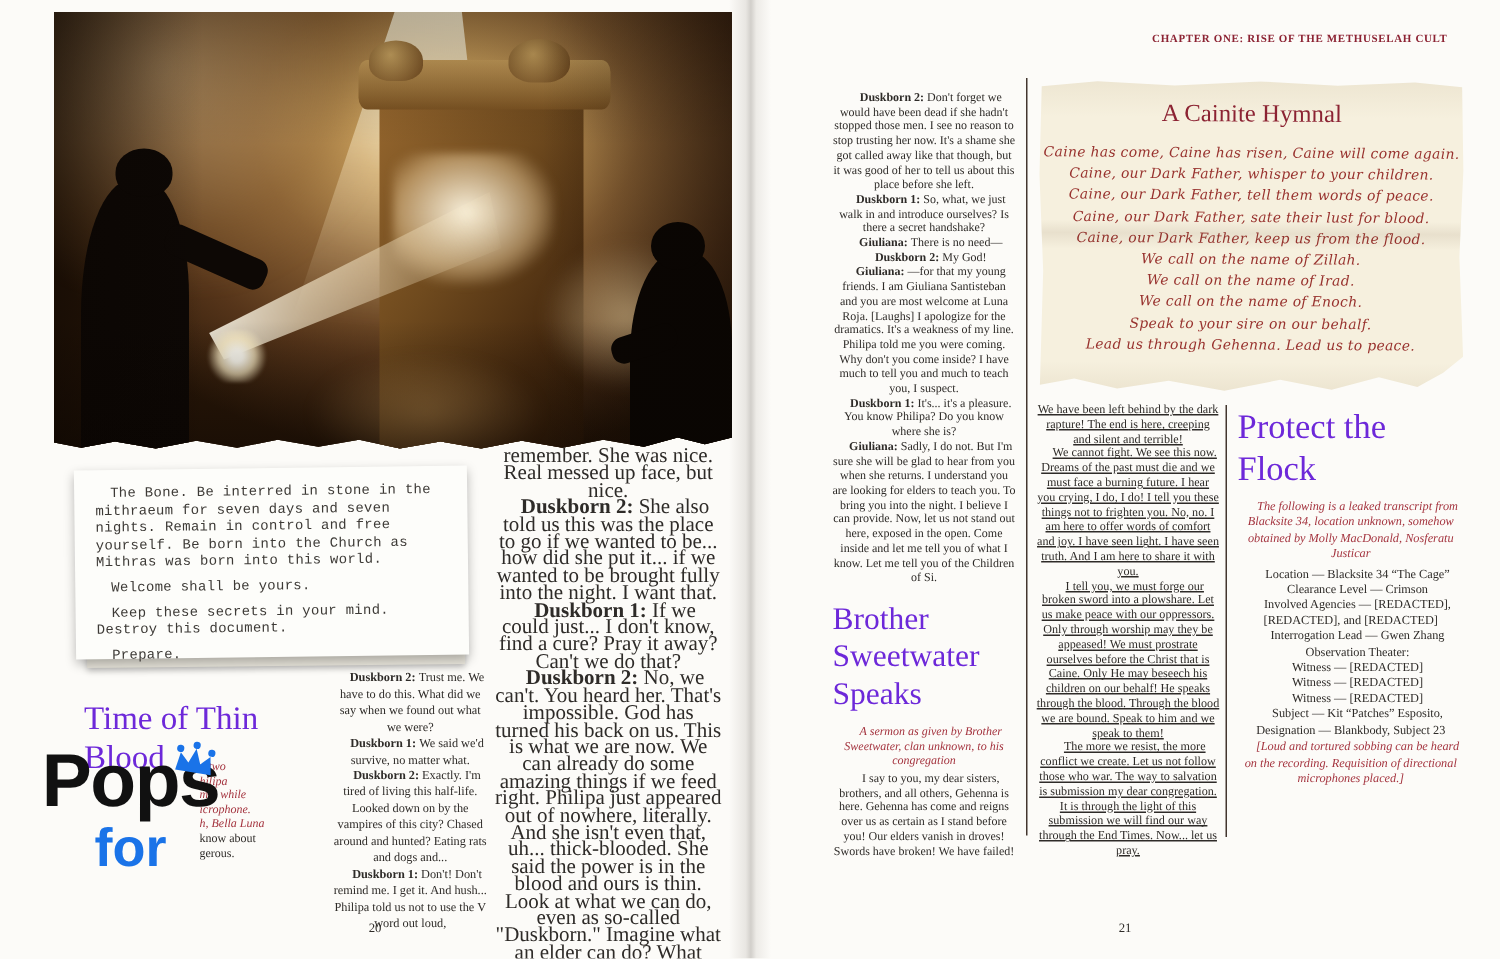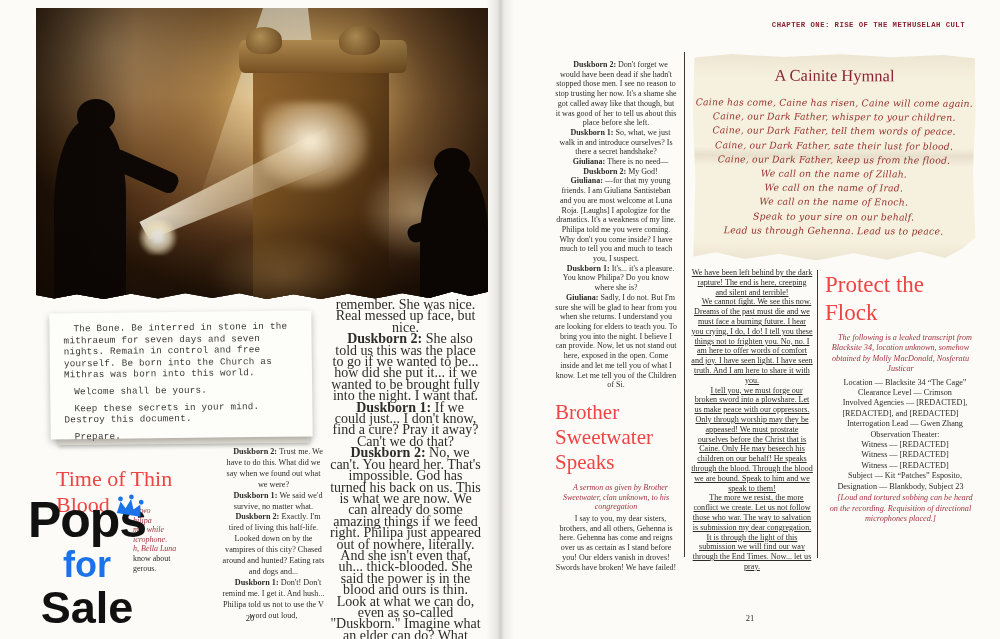--- a/index.html
+++ b/index.html
@@ -53,21 +53,21 @@
 
   
   #note-under { position:absolute; left:58px; top:430px; width:252px; height:14px; background:#e7e4da;
     transform:rotate(-.6deg); box-shadow:0 2px 4px rgba(0,0,0,.25); }
   #note { position:absolute; left:50px; top:312px; width:262px; height:126px; background:#fdfdfa;
     transform:rotate(-.7deg); box-shadow:0 3px 7px rgba(0,0,0,.28); padding:10px 12px 8px 14px;
     font-family:"Liberation Mono", monospace; font-size:9.3px; line-height:11.6px; color:#3d3a36; z-index:3;}
   #note .tw-para { margin-bottom:5px; text-indent:10px; letter-spacing:.2px;}
 
   
-  .heading { font-family:"Liberation Serif", serif; color:#ef4444; font-weight:400; }
+  .heading { font-family:"Liberation Serif", serif; color:#6d28d9; font-weight:400; }
   #totb-heading { position:absolute; left:56px; top:466px; width:118px; font-size:22px; line-height:26px; }
   .bodycol { position:absolute; text-align:justify; }
   .para { text-indent:9px;text-align:center; }
   .noindent { text-indent:0; }
   .speaker { font-weight:bold; }
 
   #frag-block { position:absolute; left:133px; top:506px; width:80px; font-size:8px; line-height:9.6px; }
   .frag-red { color:#a4343f; font-style:italic; }
   .frag-black { color:#2e2b28; }
 
@@ -81,21 +81,21 @@
   
   #watermark { position:absolute; left:2px; top:494px; width:170px; text-align:center; z-index:100;
     font-family:"Liberation Sans", sans-serif; font-weight:bold; }
   #wm-line1 { font-size:50px; line-height:52px; color:#111; letter-spacing:-1px; }
   #wm-line2 { font-size:36px; line-height:38px; color:#1a73e8; }
   #wm-line3 { font-size:45px; line-height:47px; color:#111; }
   #crown { position:absolute; left:112px; top:0px; width:32px; height:24px; transform:rotate(9deg); }
 
   
   #chapter-header { position:absolute; left:200px; top:21px; width:265px; text-align:right;
-    font-family:Liberation Mono, monospace; font-size:7.3px; font-weight:bold; letter-spacing:.45px;
+    font-family:Liberation Serif, serif; font-size:7.3px; font-weight:bold; letter-spacing:.45px;
     color:#8c2333; text-transform:uppercase; }
 
   #rcol1 { left:55px; top:60px; width:122px; font-size:8px; line-height:9.7px; }
   #sweetwater-heading { font-size:21px; line-height:25px; margin:10px 0 8px 0; text-align:left; text-indent:0; }
   .red-italic { color:#a4343f; font-style:italic; }
   #sermon-intro { margin-bottom:2px; }
 
   .col-rule { position:absolute; width:1px; background:#43362f; }
   #rule1 { left:184px; top:52px; height:505px; }
   #rule2 { left:317px; top:270px; height:288px; }
@@ -185,21 +185,20 @@
 
   <div id="watermark">
     <svg id="crown" viewBox="0 0 32 24">
       <path d="M4 21 L6 9 L12 15 L16 5 L20 15 L26 9 L28 21 Z" fill="#1a73e8"></path>
       <circle cx="5.5" cy="6.5" r="2.4" fill="#1a73e8"></circle>
       <circle cx="16" cy="2.8" r="2.4" fill="#1a73e8"></circle>
       <circle cx="26.5" cy="6.5" r="2.4" fill="#1a73e8"></circle>
     </svg>
     <div id="wm-line1">Pops</div>
     <div id="wm-line2">for</div>
-    <div id="wm-line3">Sale</div>
   </div>
 </div>
 
 <div id="right-page" class="page">
 
   <div id="chapter-header">CHAPTER ONE: RISE OF THE METHUSELAH CULT</div>
 
   <div id="rcol1" class="bodycol">
     <div>
         <div class="para"><span class="speaker">Duskborn 2: </span>Don't forget we would have been dead if she hadn't stopped those men. I see no reason to stop trusting her now. It's a shame she got called away like that though, but it was good of her to tell us about this place before she left.</div>

